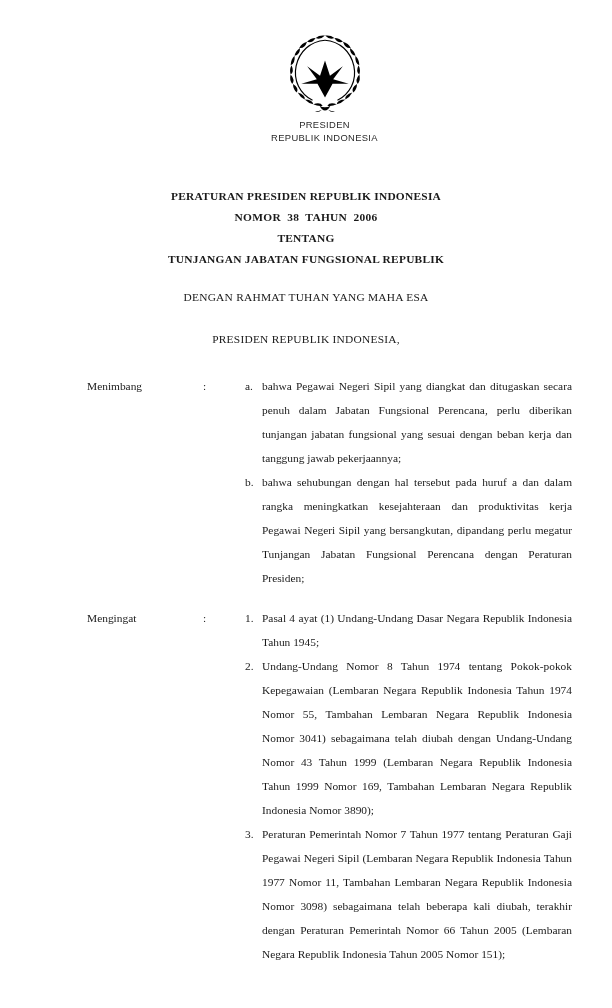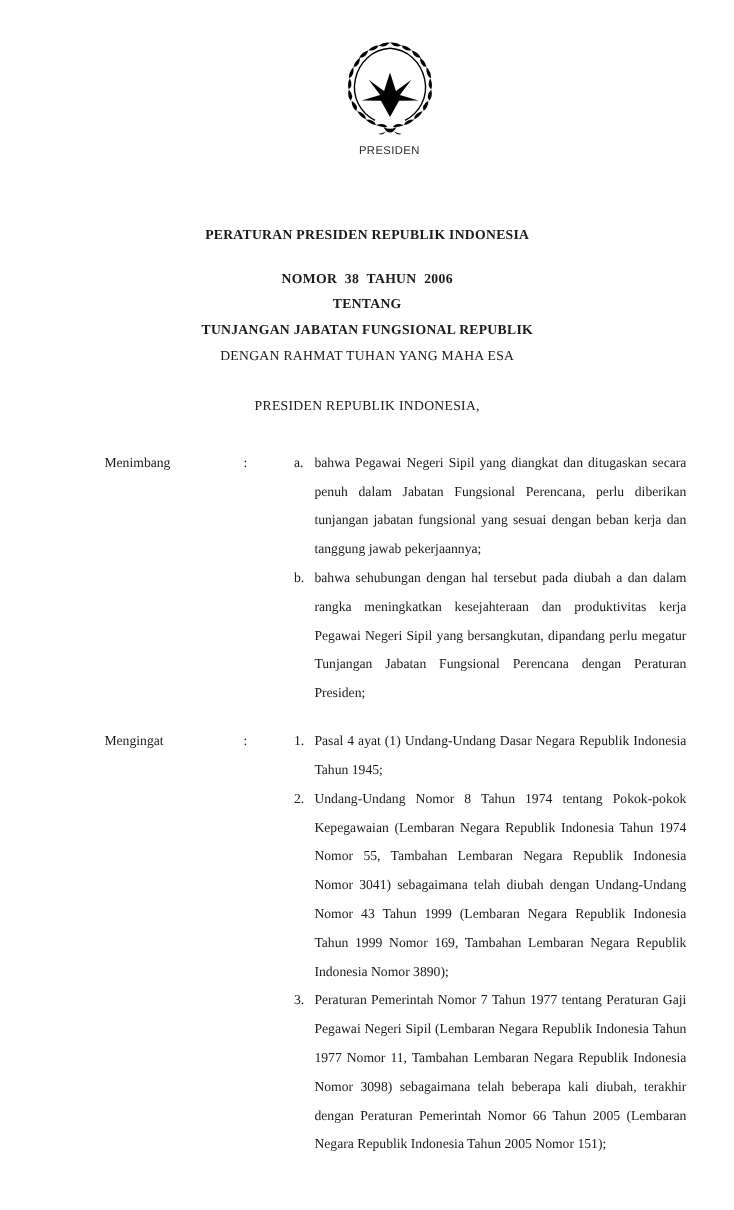--- a/index.html
+++ b/index.html
@@ -46,21 +46,21 @@
     left: 80px;
     width: 452px;
     top: 186px;
     text-align: center;
     font-size: 11.4px;
     line-height: 21px;
     letter-spacing: 0.25px;
     font-weight: bold;
   }
   .title-block .t-line { white-space: pre; }
-  .title-block .t-nomor { letter-spacing: 0.3px; margin-top: 16px; }
+  .title-block .t-nomor { letter-spacing: 0.3px; }
 
   .decree-line {
     position: absolute;
     left: 80px;
     width: 452px;
     text-align: center;
     font-size: 11.4px;
     letter-spacing: 0.25px;
     white-space: pre;
   }
@@ -165,20 +165,21 @@
           <path d="M46 98 q-6 3 -9 2 q4 3 9 -2 Z"></path>
           <path d="M54 98 q6 3 9 2 q-4 3 -9 -2 Z"></path>
         </g>
 
         <polygon points="50,23 60.6,55.7 88.1,35.5 67.5,62.9 100.6,72.7 66.1,72.9 50,102 33.9,72.9 -0.6,72.7 32.5,62.9 11.9,35.5 39.4,55.7" transform="translate(50,53) scale(0.60) translate(-50,-53)"></polygon>
       </g>
     </svg>
 
     <div class="emblem-caption">
       <div>PRESIDEN</div>
+      <div>REPUBLIK INDONESIA</div>
     </div>
   </div>
 
   <div class="title-block">
     <div class="t-line">PERATURAN PRESIDEN REPUBLIK INDONESIA</div>
     <div class="t-line t-nomor">NOMOR  38  TAHUN  2006</div>
     <div class="t-line">TENTANG</div>
     <div class="t-line">TUNJANGAN JABATAN FUNGSIONAL REPUBLIK</div>
   </div>
 
@@ -188,21 +189,21 @@
   <div class="clause menimbang">
     <div class="clause-label">Menimbang</div>
     <div class="clause-colon">:</div>
     <div class="clause-items">
       <div class="item">
         <div class="item-marker">a.</div>
         <div class="item-text">bahwa Pegawai Negeri Sipil yang diangkat dan ditugaskan secara penuh dalam Jabatan Fungsional Perencana, perlu diberikan tunjangan jabatan fungsional yang sesuai dengan beban kerja dan tanggung jawab pekerjaannya;</div>
       </div>
       <div class="item">
         <div class="item-marker">b.</div>
-        <div class="item-text">bahwa sehubungan dengan hal tersebut pada diubah a dan dalam rangka meningkatkan kesejahteraan dan produktivitas kerja Pegawai Negeri Sipil yang bersangkutan, dipandang perlu megatur Tunjangan Jabatan Fungsional Perencana dengan Peraturan Presiden;</div>
+        <div class="item-text">bahwa sehubungan dengan hal tersebut pada huruf a dan dalam rangka meningkatkan kesejahteraan dan produktivitas kerja Pegawai Negeri Sipil yang bersangkutan, dipandang perlu megatur Tunjangan Jabatan Fungsional Perencana dengan Peraturan Presiden;</div>
       </div>
     </div>
   </div>
 
   <div class="clause mengingat">
     <div class="clause-label">Mengingat</div>
     <div class="clause-colon">:</div>
     <div class="clause-items">
       <div class="item">
         <div class="item-marker">1.</div>

